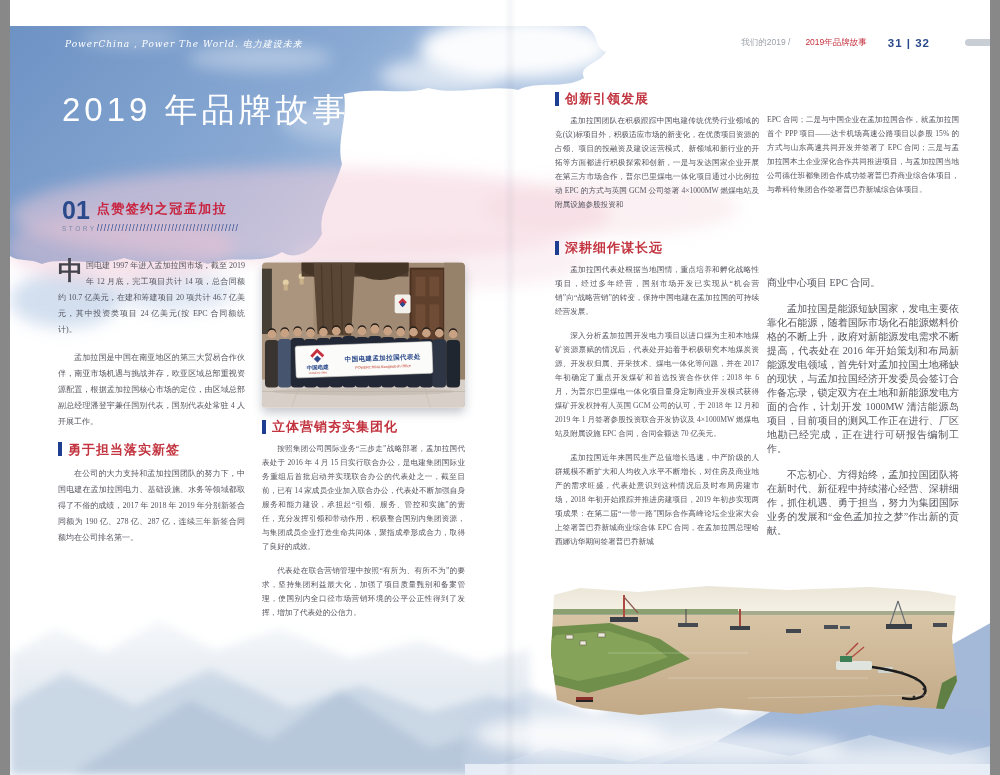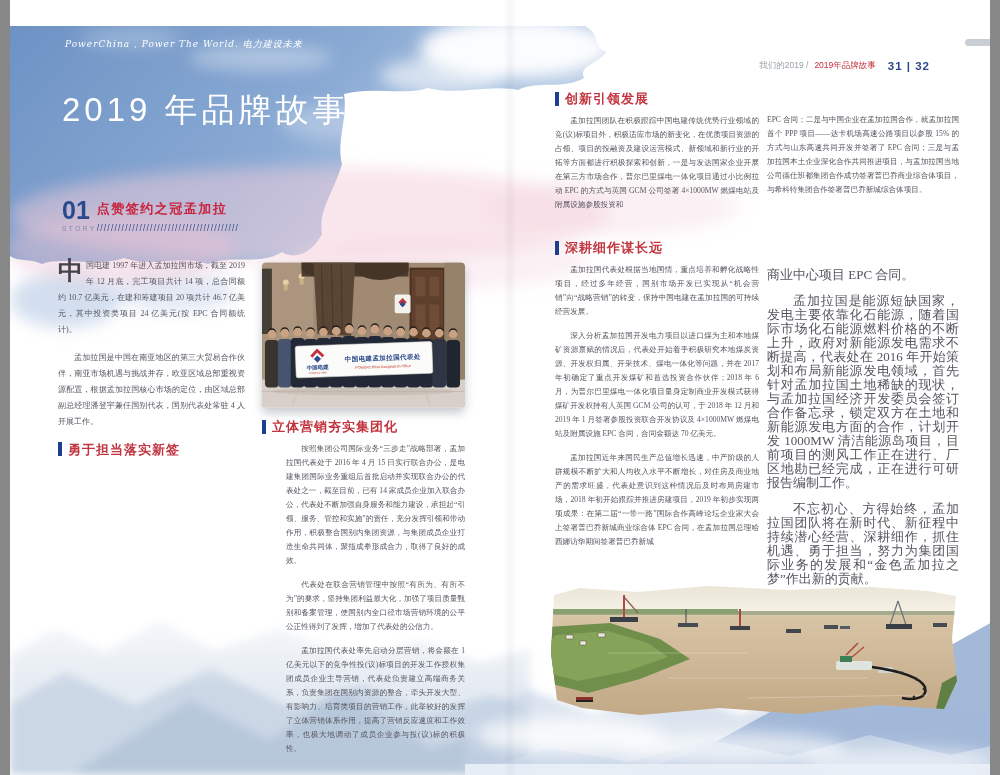--- a/index.html
+++ b/index.html
@@ -6,48 +6,48 @@
   body { font-family:"Liberation Sans","DejaVu Sans",sans-serif; background:#888; }
   .page { position:relative; width:980px; height:775px; background:#ffffff; overflow:hidden; margin:0 auto; }
 
   
   .bg-art { position:absolute; left:0; top:0; width:1000px; height:775px; z-index:0; pointer-events:none; }
 
   
   .slogan { position:absolute; left:55px; top:38px; z-index:3; color:#ffffff;
             font-size:9px; font-style:italic; letter-spacing:1px; font-family:"DejaVu Serif",serif; }
   .breadcrumb { position:absolute; top:37px; right:60px; z-index:3; font-size:8.5px; color:#9aa0a9;
-                display:flex; align-items:flex-end; gap:6px; }
+                display:flex; align-items:flex-start; gap:15px; }
   .breadcrumb .crumb-red { color:#c5303e; }
-  .breadcrumb .pages { color:#2b4a8b; font-weight:bold; font-size:11.5px; margin-left:6px; letter-spacing:1px;margin-top:23px; }
+  .breadcrumb .pages { color:#2b4a8b; font-weight:bold; font-size:11.5px; margin-left:6px; letter-spacing:1px; }
   .pagebar { position:absolute; top:39px; left:955px; width:38px; height:7px; border-radius:4px;
              background:#c9cdd4; z-index:3; }
 
   .hero-title { position:absolute; left:52px; top:88px; z-index:3; color:#ffffff;
                 font-size:33px; font-weight:400; letter-spacing:4px; white-space:nowrap; }
 
   
   .story-head { position:absolute; left:52px; top:198px; z-index:3; display:flex; align-items:flex-start; gap:0; }
   .story-num { color:#2b4a8b; font-size:25px; font-weight:bold; line-height:24px; }
   .story-label { color:#7a8aa8; font-size:6.5px; letter-spacing:2.5px; margin-top:3px; }
   .story-title { color:#c9243f; font-size:13px; font-weight:bold; letter-spacing:1.5px; line-height:22px; white-space:nowrap; }
   .slashes { color:#2b4a8b; font-size:8.5px; letter-spacing:1.2px; margin-top:3px; white-space:nowrap; overflow:hidden; width:142px; }
 
   
   .col { position:absolute; z-index:3; text-align:justify; color:#55555f; }
   .col p { text-indent:2em;font-family:Liberation Serif, serif; }
   #col1 { left:48px;  top:258px; width:187px; font-size:8px;  line-height:16px; }
   #col1 p { margin-bottom:12px; }
   #col2 { left:252px; top:262px; width:203px; font-size:7.6px; line-height:14px; }
-  #col2 p { margin-bottom:10px;margin-left:24px; }
+  #col2 p { margin-bottom:10px; }
   #col3a { left:545px; top:88px;  width:204px; font-size:7.6px; line-height:14px; }
   #col3b { left:545px; top:237px; width:204px; font-size:7.6px; line-height:14px; }
   #col3b p, #col3a p { margin-bottom:10px; }
   #col4a { left:757px; top:113px; width:192px; font-size:7.6px; line-height:14px; }
-  #col4b { left:757px; top:268px; width:192px; font-size:13px; line-height:14px; }
+  #col4b { left:757px; top:276px; width:192px; font-size:10px; line-height:14px; }
   #col4b p { margin-bottom:12px; }
   #col4a p.cont, #col4b p.cont { text-indent:0; }
 
   .dropcap-par { text-indent:0 !important; }
   .dropcap { float:left; font-size:25px; line-height:26px; font-weight:700; color:#43434d; padding-right:3px; }
 
   .sec-h { display:flex; align-items:flex-start; gap:6px; margin:4px 0 8px 0; }
   .sec-h .bar { width:4px; height:14px; background:#1e3e92; flex:0 0 auto; }
   .sec-h .txt { color:#c2343f; font-size:13px; font-weight:bold; letter-spacing:1px; white-space:nowrap; }
 
@@ -150,20 +150,21 @@
     </div>
   </div>
 
   <div class="col" id="col1">
     <p class="dropcap-par"><span class="dropcap">中</span><span>国电建 1997 年进入孟加拉国市场，截至 2019 年 12 月底，完工项目共计 14 项，总合同额约 10.7 亿美元，在建和筹建项目 20 项共计 46.7 亿美元，其中投资类项目 24 亿美元(按 EPC 合同额统计)。</span></p>
     <p>孟加拉国是中国在南亚地区的第三大贸易合作伙伴，南亚市场机遇与挑战并存，欧亚区域总部重视资源配置，根据孟加拉国核心市场的定位，由区域总部副总经理潘登宇兼任国别代表，国别代表处常驻 4 人开展工作。</p>
     <div class="sec-h">
       <span class="bar"></span>
       <span class="txt">勇于担当落实新签</span>
     </div>
+    <p>在公司的大力支持和孟加拉国团队的努力下，中国电建在孟加拉国电力、基础设施、水务等领域都取得了不俗的成绩，2017 年 2018 年 2019 年分别新签合同额为 190 亿、278 亿、287 亿，连续三年新签合同额均在公司排名第一。</p>
   </div>
 
   <div class="col" id="col2">
     <div class="group-photo">
       <svg viewBox="0 0 205 146" width="203" height="146">
         <rect width="205" height="146" fill="#a08a74"></rect>
         <rect x="0" y="0" width="52" height="120" fill="#ab957e"></rect>
         <rect x="0" y="6" width="10" height="66" fill="#463f36"></rect>
         <circle cx="24" cy="20" r="3" fill="#e3cfa6"></circle>
           <rect x="22" y="22" width="4" height="6" fill="#c9b289"></rect>
@@ -261,21 +262,20 @@
         </g>
         <ellipse cx="102" cy="130" rx="92" ry="4" fill="#b9b0a6" opacity="0.5"></ellipse>
       </svg>
     </div>
     <div class="sec-h">
       <span class="bar"></span>
       <span class="txt">立体营销夯实集团化</span>
     </div>
     <p>按照集团公司国际业务“三步走”战略部署，孟加拉国代表处于 2016 年 4 月 15 日实行联合办公，是电建集团国际业务重组后首批启动并实现联合办公的代表处之一，截至目前，已有 14 家成员企业加入联合办公，代表处不断加强自身服务和能力建设，承担起“引领、服务、管控和实施”的责任，充分发挥引领和带动作用，积极整合国别内集团资源，与集团成员企业打造生命共同体，聚指成拳形成合力，取得了良好的成效。</p>
     <p>代表处在联合营销管理中按照“有所为、有所不为”的要求，坚持集团利益最大化，加强了项目质量甄别和备案管理，使国别内全口径市场营销环境的公平公正性得到了发挥，增加了代表处的公信力。</p>
-    <p>孟加拉国代表处率先启动分层营销，将金额在 1 亿美元以下的竞争性投(议)标项目的开发工作授权集团成员企业主导营销，代表处负责建立高端商务关系，负责集团在国别内资源的整合，牵头开发大型、有影响力、培育类项目的营销工作，此举较好的发挥了立体营销体系作用，提高了营销反应速度和工作效率，也极大地调动了成员企业参与投(议)标的积极性。</p>
   </div>
 
   <div class="col" id="col3a">
     <div class="sec-h">
       <span class="bar"></span>
       <span class="txt">创新引领发展</span>
     </div>
     <p>孟加拉国团队在积极跟踪中国电建传统优势行业领域的竞(议)标项目外，积极适应市场的新变化，在优质项目资源的占领、项目的投融资及建设运营模式、新领域和新行业的开拓等方面都进行积极探索和创新，一是与发达国家企业开展在第三方市场合作，普尔巴里煤电一体化项目通过小比例拉动 EPC 的方式与英国 GCM 公司签署 4×1000MW 燃煤电站及附属设施参股投资和</p>
   </div>
   <div class="col" id="col3b">

